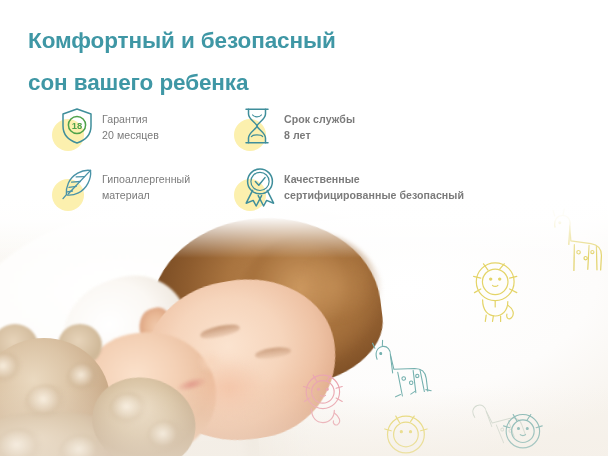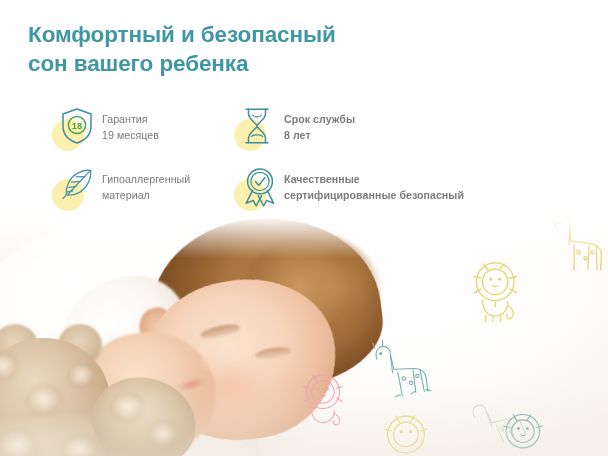--- a/index.html
+++ b/index.html
@@ -31,21 +31,21 @@
     z-index: 30;
   }
 
   .headline {
     position: absolute;
     left: 28px;
     top: 20px;
     margin: 0;
     font-size: 22.5px;
     font-weight: bold;
-    line-height: 29px;
+    line-height: 42px;
     letter-spacing: -0.1px;
     color: #3f97a5;
     white-space: pre-line;
   }
 
   
   .features {
     position: absolute;
     left: 52px;
     top: 106px;
@@ -415,21 +415,21 @@
         <div class="feature col-a">
           <div class="feature-iconwrap">
             <div class="blob"></div>
             <svg width="34" height="38" viewBox="0 0 34 38" fill="none">
               <path d="M17 2 L31 7 V19 C31 28 24.5 33.5 17 36 C9.5 33.5 3 28 3 19 V7 Z" stroke="#3f8e9b" stroke-width="1.5" fill="none" stroke-linejoin="round"></path>
               <circle cx="17" cy="18" r="8.6" stroke="#4fa24a" stroke-width="1.5" fill="none"></circle>
               <text x="17" y="21.6" font-family="'Liberation Sans', sans-serif" font-size="9.4" font-weight="bold" fill="#4fa24a" text-anchor="middle">18</text>
             </svg>
           </div>
           <div class="feature-text">Гарантия
-19 месяцев</div>
+20 месяцев</div>
         </div>
 
         <div class="feature col-b">
           <div class="feature-iconwrap">
             <div class="blob"></div>
             <svg width="30" height="38" viewBox="0 0 30 38" fill="none" stroke="#3f8e9b" stroke-width="1.5" stroke-linejoin="round" stroke-linecap="round">
               <line x1="4" y1="2.2" x2="26" y2="2.2"></line>
               <line x1="4" y1="35.8" x2="26" y2="35.8"></line>
               <path d="M6.5 2.2 V7 C6.5 12.4 15 16.6 15 19 C15 16.6 23.5 12.4 23.5 7 V2.2"></path>
               <path d="M6.5 35.8 V31 C6.5 25.6 15 21.4 15 19 C15 21.4 23.5 25.6 23.5 31 V35.8"></path>

